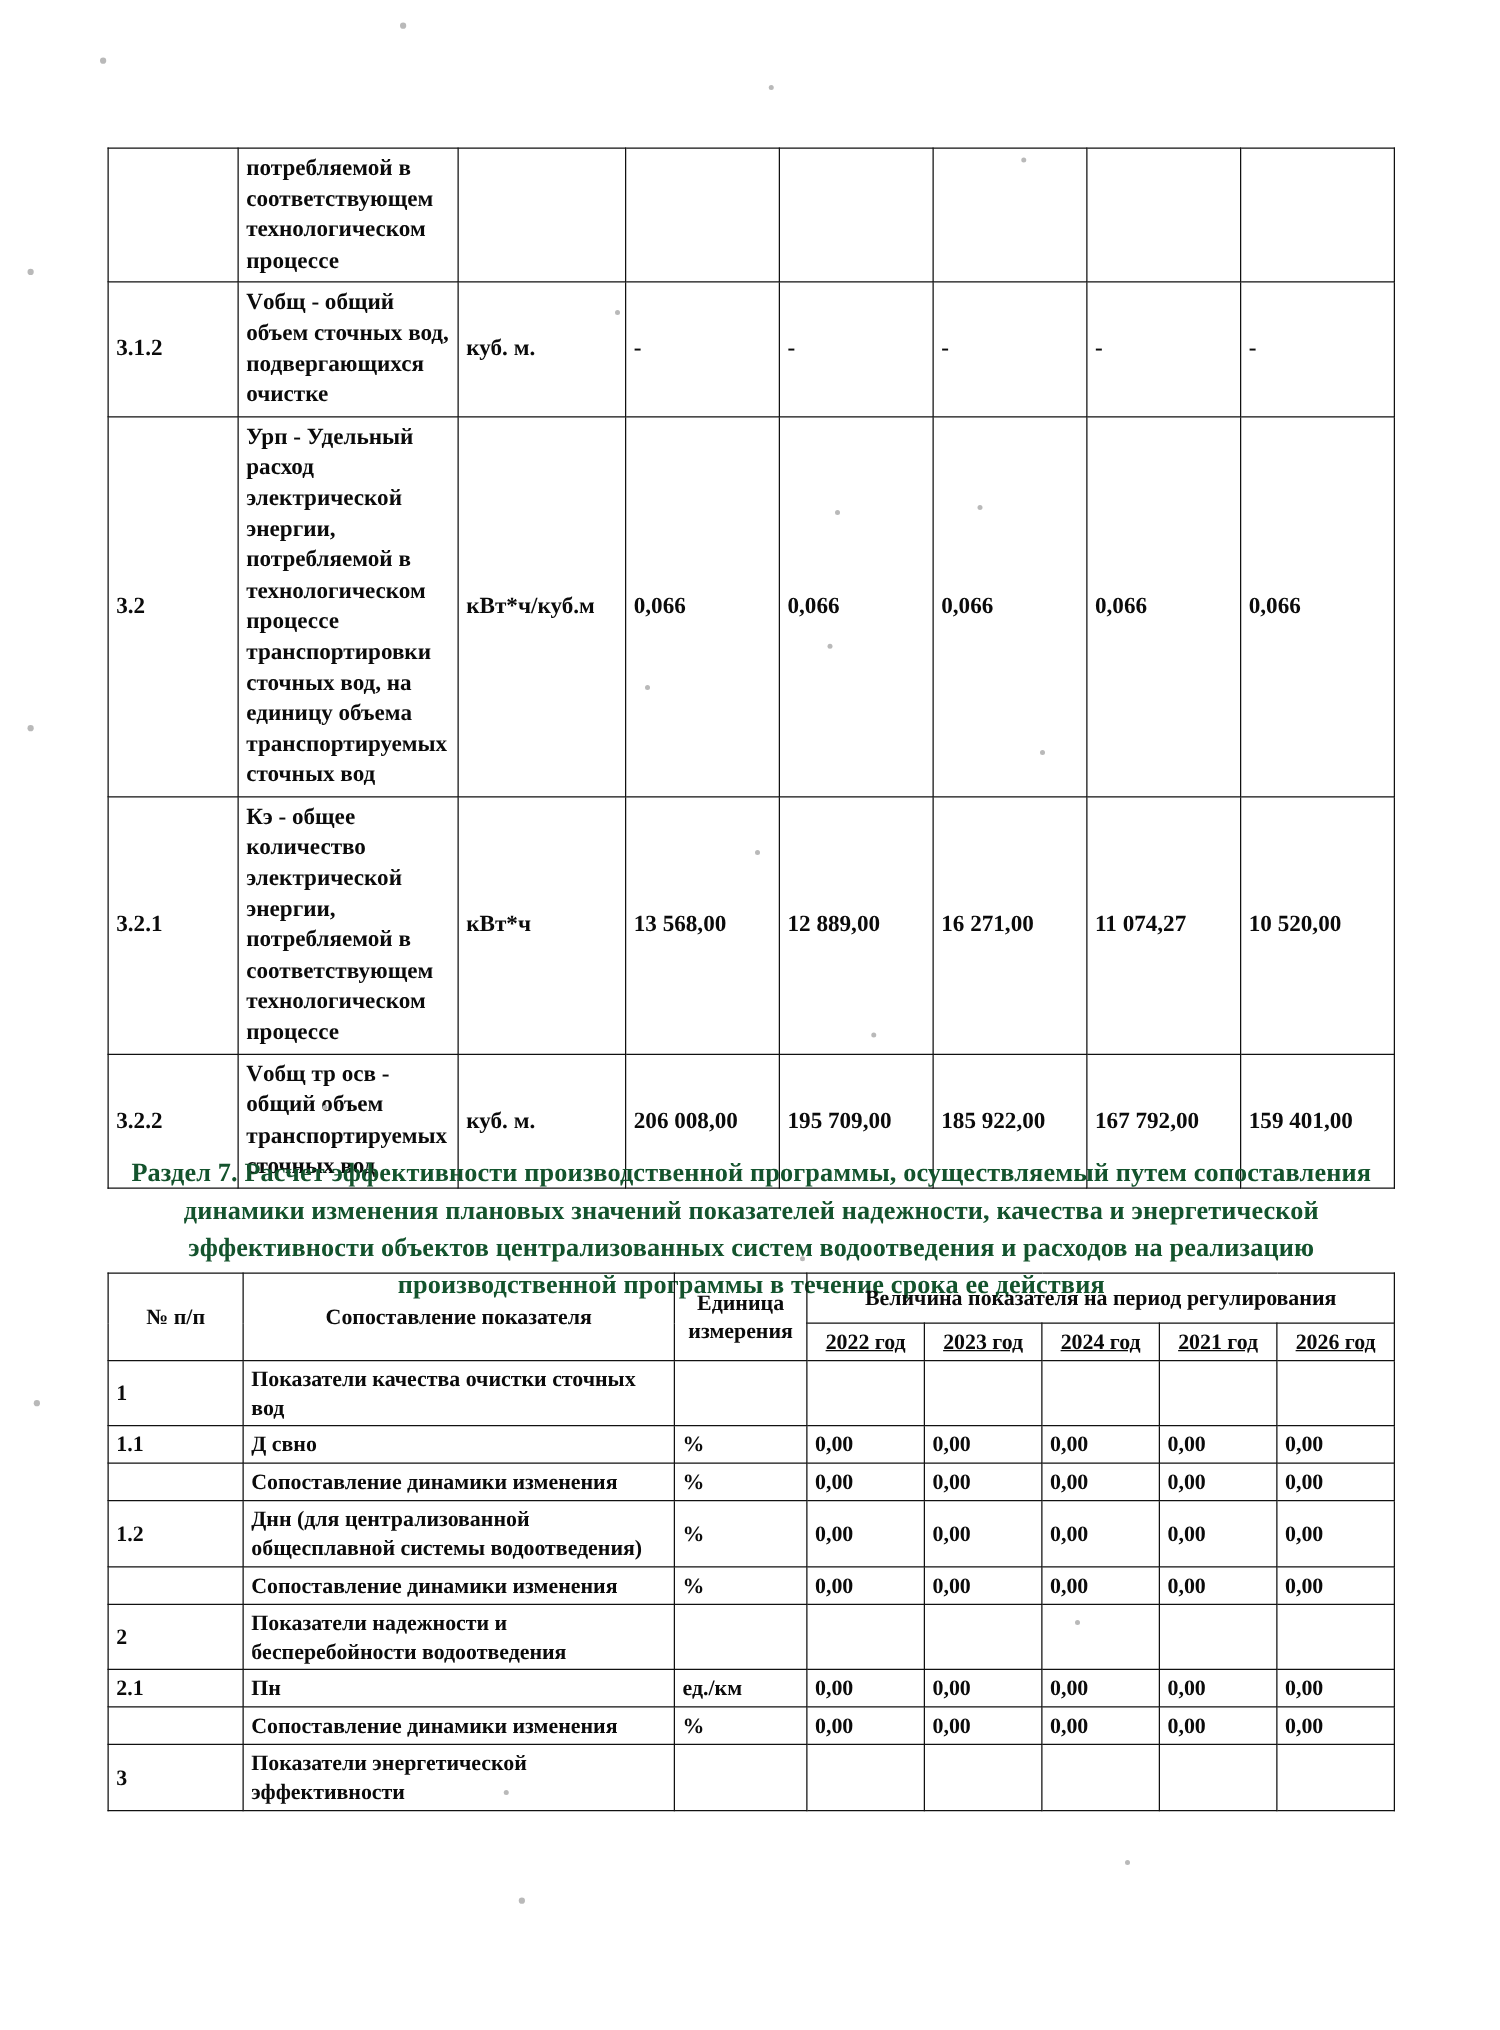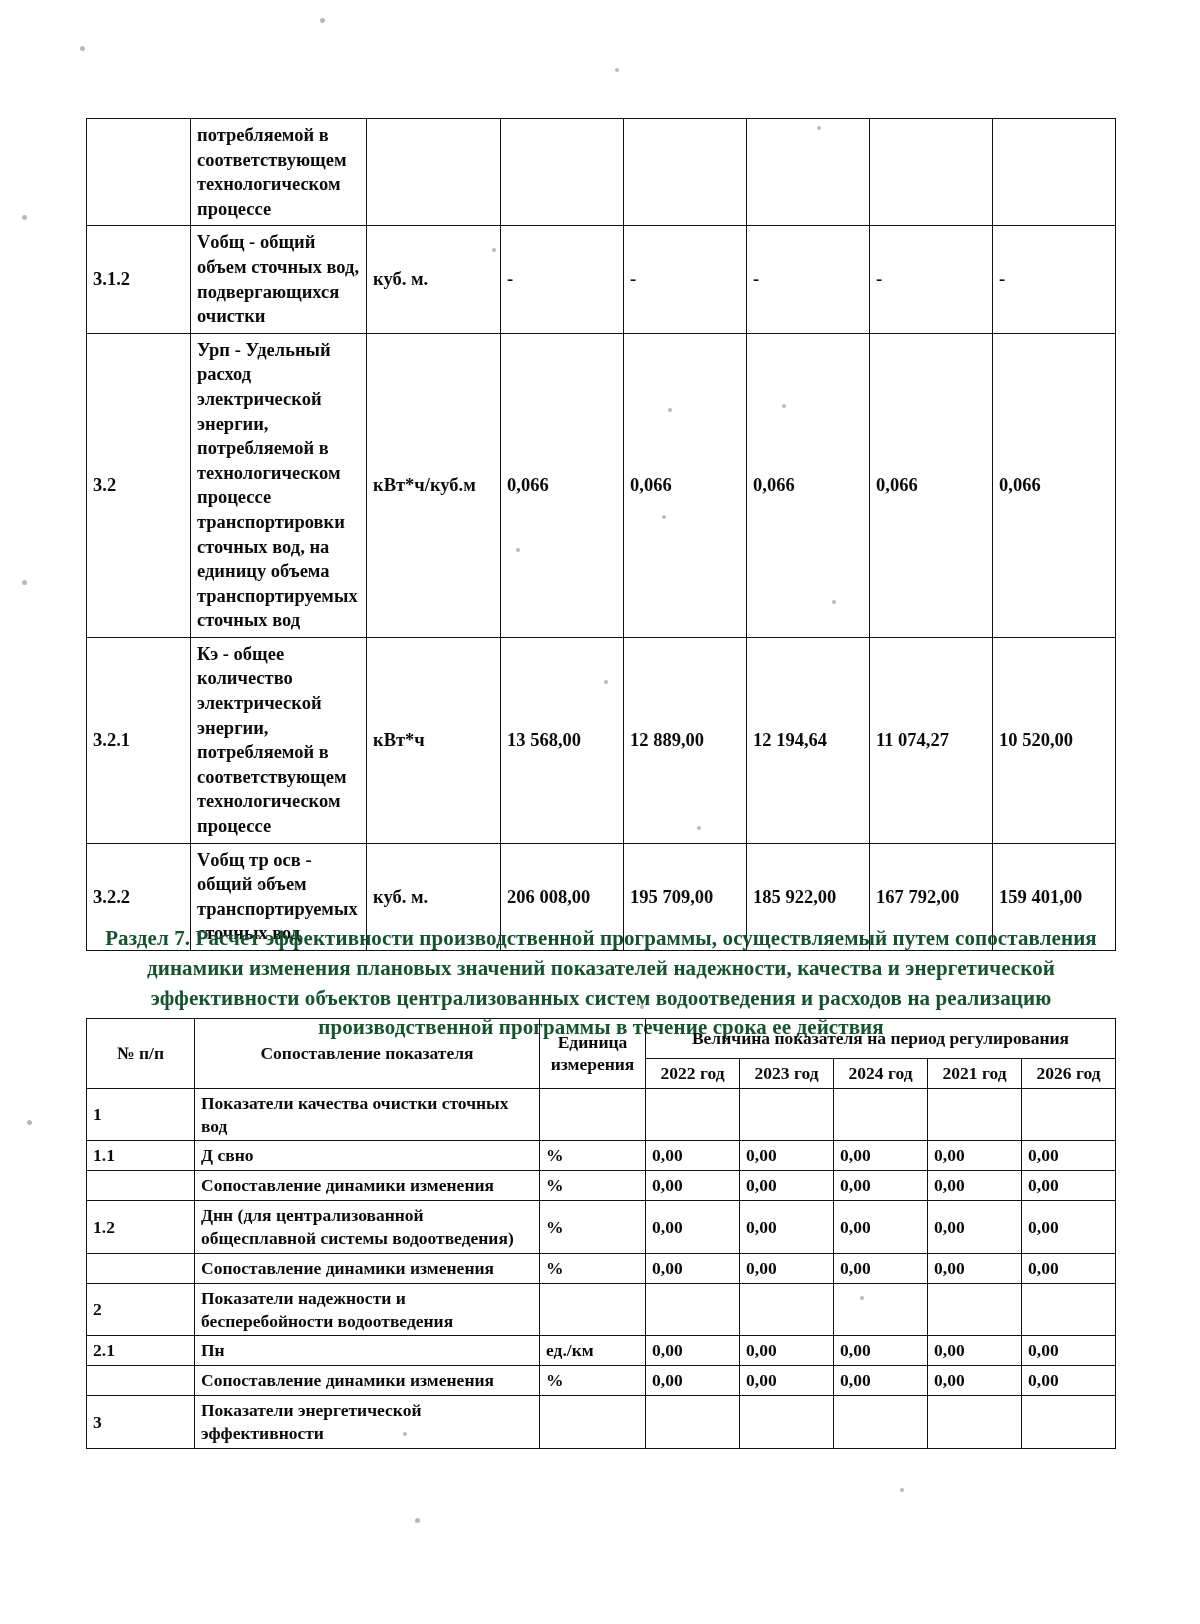--- a/index.html
+++ b/index.html
@@ -99,21 +99,21 @@
     vertical-align: middle;
   }
   table.doc2 th {
     text-align: center;
   }
   .t2-num   { width: 108px; text-align: center; }
   .t2-name  { width: 345px; text-align: left; }
   .t2-unit  { width: 106px; text-align: center; }
   .t2-val   { width: 94px;  text-align: center; }
 
-  .yr-head { font-size: 17px; padding: 1px 2px; }
+  .yr-head { font-size: 17px; padding: 1px 2px; text-decoration: underline; }
   .big-head { font-size: 18.5px; }
 
   .r-tall  { height: 48px; }
   .r-short { height: 30px; }
 </style>
 </head>
 <body>
 
 <div class="page">
 
@@ -137,21 +137,21 @@
           <td class="cell-ctr"></td>
           <td class="cell-ctr"></td>
           <td class="cell-ctr"></td>
           <td class="cell-ctr"></td>
           <td class="cell-ctr"></td>
           <td class="cell-ctr"></td>
         </tr>
 
         <tr style="height:88px;">
           <td class="cell-ctr">3.1.2</td>
-          <td class="cell-name">Vобщ - общий объем сточных вод, подвергающихся очистки</td>
+          <td class="cell-name">Vобщ - общий объем сточных вод, подвергающихся очистке</td>
           <td class="cell-ctr">куб. м.</td>
           <td class="cell-ctr">-</td>
           <td class="cell-ctr">-</td>
           <td class="cell-ctr">-</td>
           <td class="cell-ctr">-</td>
           <td class="cell-ctr">-</td>
         </tr>
 
         <tr style="height:268px;">
           <td class="cell-ctr">3.2</td>
@@ -163,21 +163,21 @@
           <td class="cell-ctr">0,066</td>
           <td class="cell-ctr">0,066</td>
         </tr>
 
         <tr style="height:180px;">
           <td class="cell-ctr">3.2.1</td>
           <td class="cell-name">Кэ - общее количество электрической энергии, потребляемой в соответствующем технологическом процессе</td>
           <td class="cell-ctr">кВт*ч</td>
           <td class="cell-ctr">13 568,00</td>
           <td class="cell-ctr">12 889,00</td>
-          <td class="cell-ctr">12 194,64</td>
+          <td class="cell-ctr">16 271,00</td>
           <td class="cell-ctr">11 074,27</td>
           <td class="cell-ctr">10 520,00</td>
         </tr>
 
         <tr style="height:96px;">
           <td class="cell-ctr">3.2.2</td>
           <td class="cell-name">Vобщ тр осв - общий объем транспортируемых сточных вод</td>
           <td class="cell-ctr">куб. м.</td>
           <td class="cell-ctr">206 008,00</td>
           <td class="cell-ctr">195 709,00</td>

